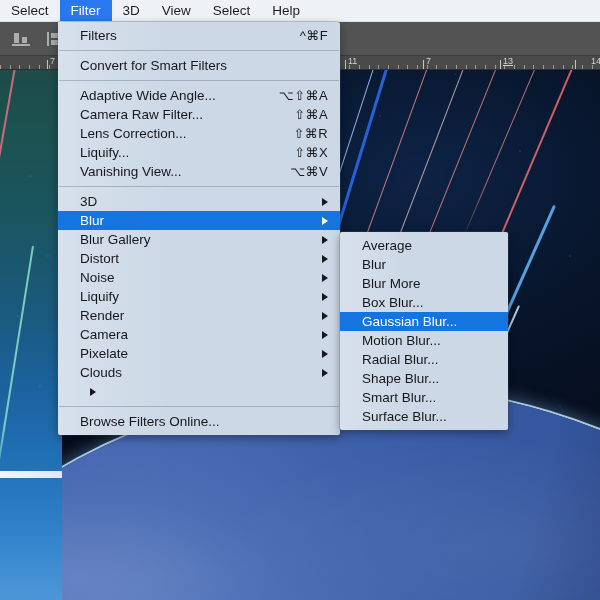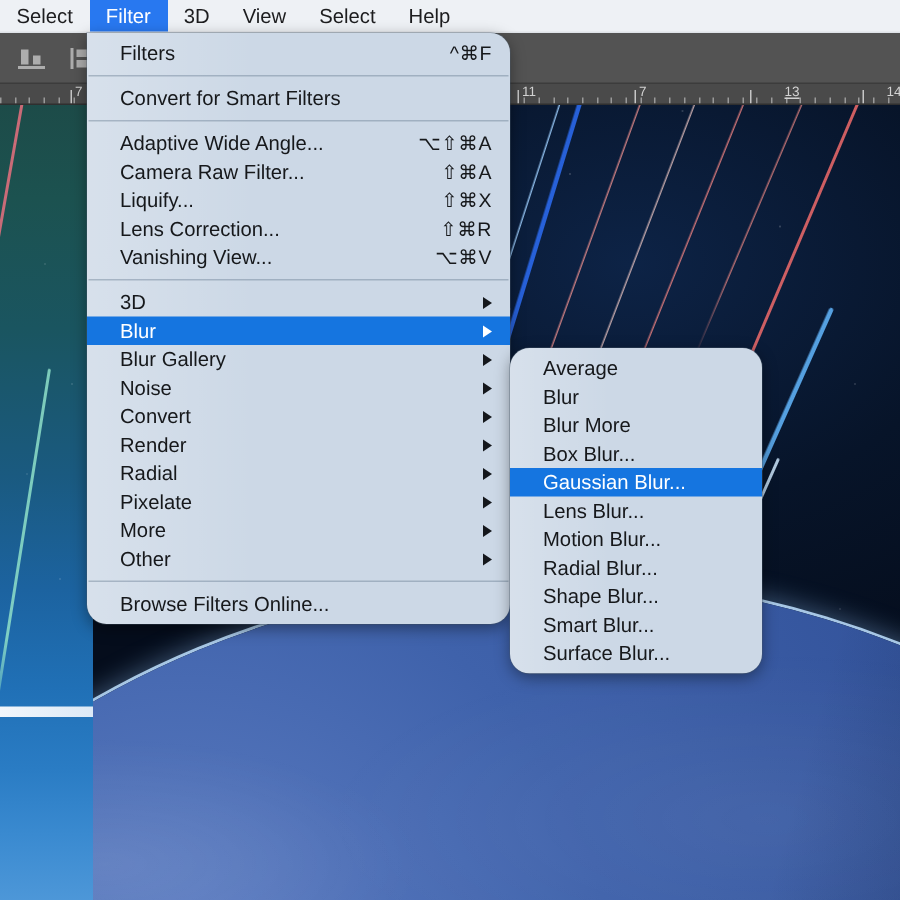--- a/index.html
+++ b/index.html
@@ -125,21 +125,21 @@
   }
   .menubar-item{
     display:flex; align-items:center; padding:0 11px;
     font-size:13.5px; color:#1d1d1f; white-space:nowrap;
   }
   .menubar-item.active{ background:#2878f0; color:#fff; }
 
   
   .menu-panel{
     position:absolute; background:#ccd8e6;
-    border-radius:13px;
+    border-radius:2px;
     box-shadow:0 3px 10px rgba(0,0,0,.38), 0 0 0 .5px rgba(90,110,130,.45);
     padding:4px 0; z-index:50;
     background-image:linear-gradient(90deg, rgba(255,255,255,.22), rgba(255,255,255,0) 40%);
   }
   #filter-menu{ left:58px; top:22px; width:282px; border-top-left-radius:0; }
   #blur-submenu{ left:340px; top:232px; width:168px; }
 
   .menu-item{
     position:relative; display:flex; align-items:center;
     height:19px; padding:0 12px 0 22px;
@@ -261,21 +261,21 @@
     <div class="tick minor" style="left: 572px;"></div>
     <div class="tick minor" style="left: 582px;"></div>
     <div class="tick minor" style="left: 592px;"></div>
     <div class="tick major" style="left: 47px;"></div>
     <div class="ruler-num" style="left: 47px;">7</div>
     <div class="tick major" style="left: 345px;"></div>
     <div class="ruler-num" style="left: 345px;">11</div>
     <div class="tick major" style="left: 423px;"></div>
     <div class="ruler-num" style="left: 423px;">7</div>
     <div class="tick major" style="left: 500px;"></div>
-    <div class="ruler-num" style="left: 520px; text-decoration: underline;">13</div>
+    <div class="ruler-num" style="left: 500px; text-decoration: underline;">13</div>
     <div class="tick major" style="left: 575px;"></div>
     <div class="ruler-num" style="left: 588px;">14</div>
   </div>
 
 <div id="options-bar">
   <span class="tool-icon">
     <svg width="24" height="20" viewBox="0 0 24 20">
       <rect x="4" y="4" width="5" height="10" fill="#bdbdbd"></rect>
       <rect x="12" y="8" width="5" height="6" fill="#bdbdbd"></rect>
       <rect x="2" y="15" width="18" height="2" fill="#bdbdbd"></rect>
@@ -347,70 +347,73 @@
     <div class="menu-sep"></div>
     <div class="menu-item">
       <span class="label">Adaptive Wide Angle...</span>
       <span class="shortcut">⌥⇧⌘A</span>
     </div>
     <div class="menu-item">
       <span class="label">Camera Raw Filter...</span>
       <span class="shortcut">⇧⌘A</span>
     </div>
     <div class="menu-item">
+      <span class="label">Lens Correction...</span>
+      <span class="shortcut">⇧⌘R</span>
+    </div>
+    <div class="menu-item">
       <span class="label">Liquify...</span>
       <span class="shortcut">⇧⌘X</span>
     </div>
     <div class="menu-item">
-      <span class="label">Lens Correction...</span>
-      <span class="shortcut">⇧⌘R</span>
-    </div>
-    <div class="menu-item">
       <span class="label">Vanishing View...</span>
       <span class="shortcut">⌥⌘V</span>
     </div>
     <div class="menu-sep"></div>
     <div class="menu-item">
       <span class="label">3D</span>
       <span class="arrow"></span>
     </div>
     <div class="menu-item selected">
       <span class="label">Blur</span>
       <span class="arrow"></span>
     </div>
     <div class="menu-item">
       <span class="label">Blur Gallery</span>
       <span class="arrow"></span>
     </div>
     <div class="menu-item">
+      <span class="label">Distort</span>
+      <span class="arrow"></span>
+    </div>
+    <div class="menu-item">
       <span class="label">Noise</span>
       <span class="arrow"></span>
     </div>
     <div class="menu-item">
-      <span class="label">Convert</span>
+      <span class="label">Liquify</span>
       <span class="arrow"></span>
     </div>
     <div class="menu-item">
       <span class="label">Render</span>
       <span class="arrow"></span>
     </div>
     <div class="menu-item">
-      <span class="label">Radial</span>
+      <span class="label">Camera</span>
       <span class="arrow"></span>
     </div>
     <div class="menu-item">
       <span class="label">Pixelate</span>
       <span class="arrow"></span>
     </div>
     <div class="menu-item">
-      <span class="label">More</span>
-      <span class="arrow"></span>
-    </div>
-    <div class="menu-item">
-      <span class="label">Other</span>
+      <span class="label">Clouds</span>
+      <span class="arrow"></span>
+    </div>
+    <div class="menu-item">
       <span class="arrow"></span>
     </div>
     <div class="menu-sep"></div>
     <div class="menu-item">
       <span class="label">Browse Filters Online...</span>
     </div>
   </div>
 
 <div class="menu-panel" id="blur-submenu">
     <div class="menu-item">
@@ -422,23 +425,20 @@
     <div class="menu-item">
       <span class="label">Blur More</span>
     </div>
     <div class="menu-item">
       <span class="label">Box Blur...</span>
     </div>
     <div class="menu-item selected">
       <span class="label">Gaussian Blur...</span>
     </div>
     <div class="menu-item">
-      <span class="label">Lens Blur...</span>
-    </div>
-    <div class="menu-item">
       <span class="label">Motion Blur...</span>
     </div>
     <div class="menu-item">
       <span class="label">Radial Blur...</span>
     </div>
     <div class="menu-item">
       <span class="label">Shape Blur...</span>
     </div>
     <div class="menu-item">
       <span class="label">Smart Blur...</span>

